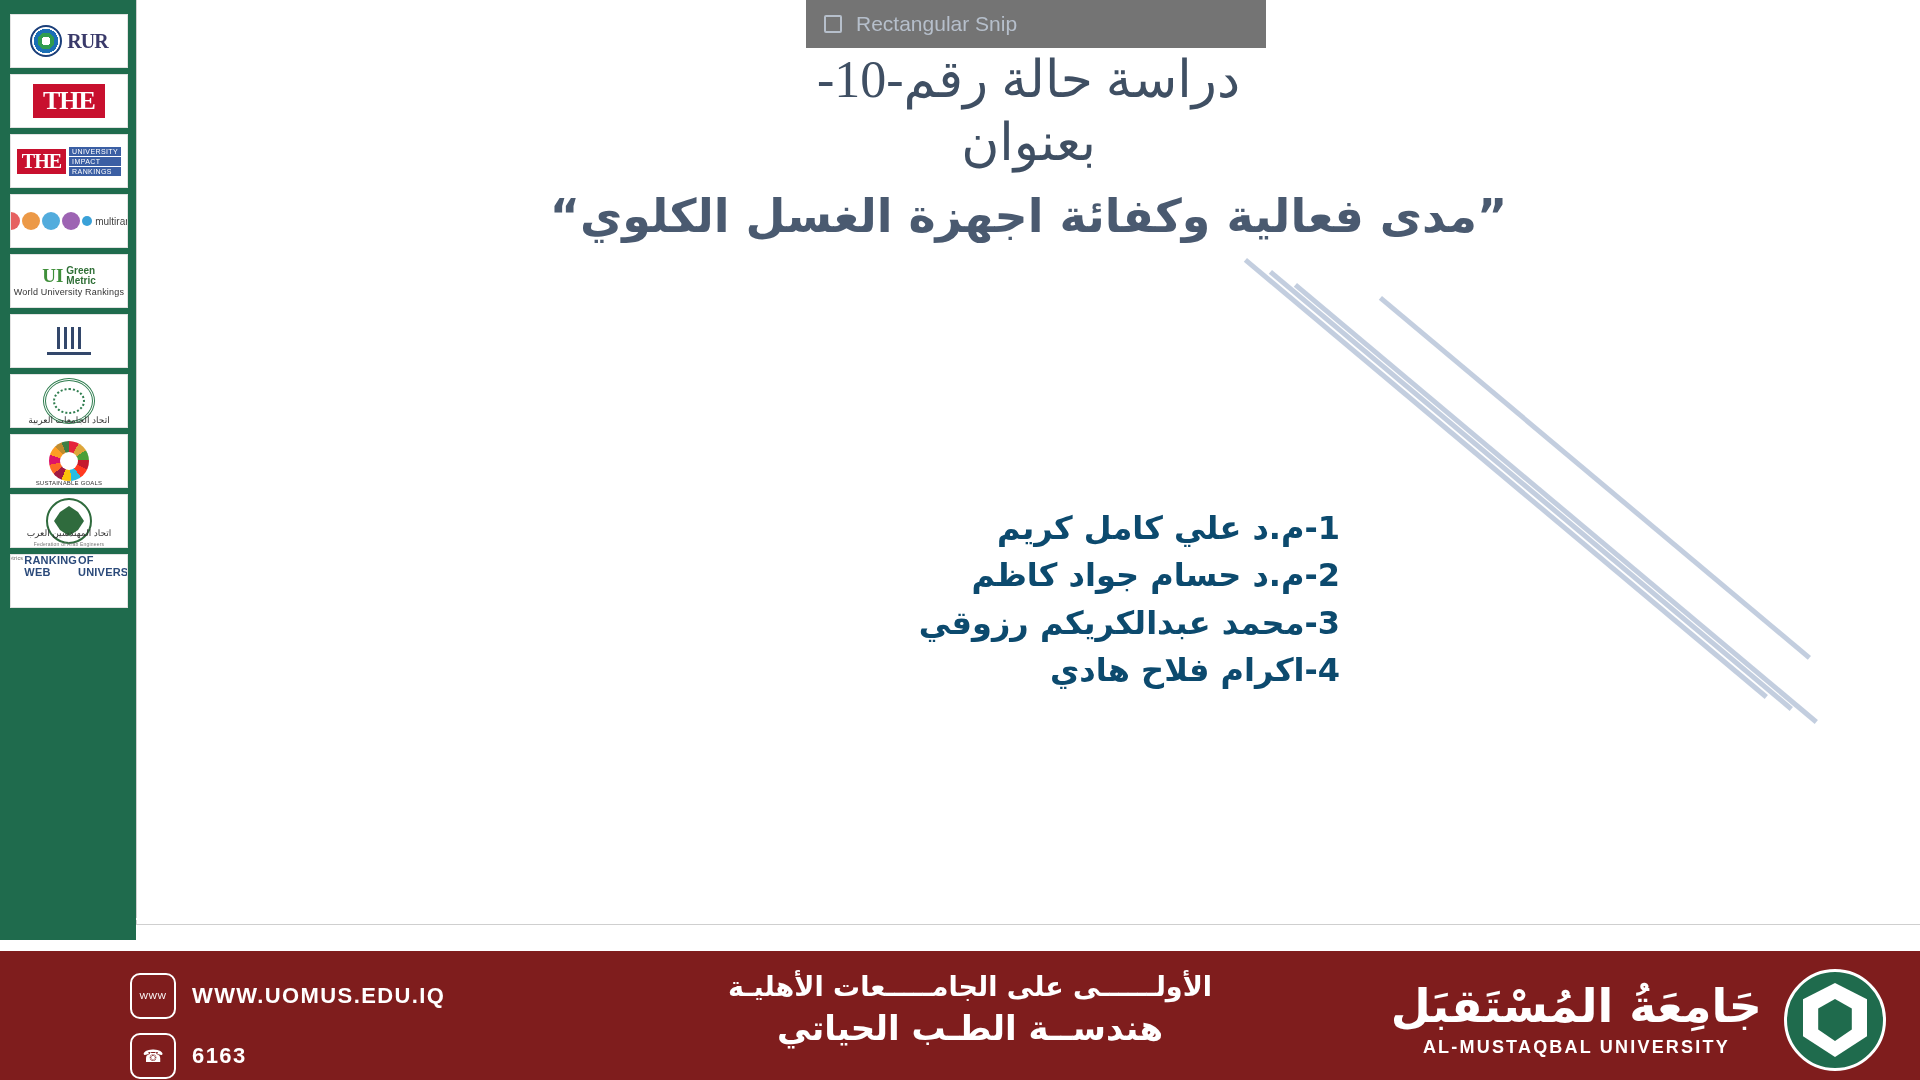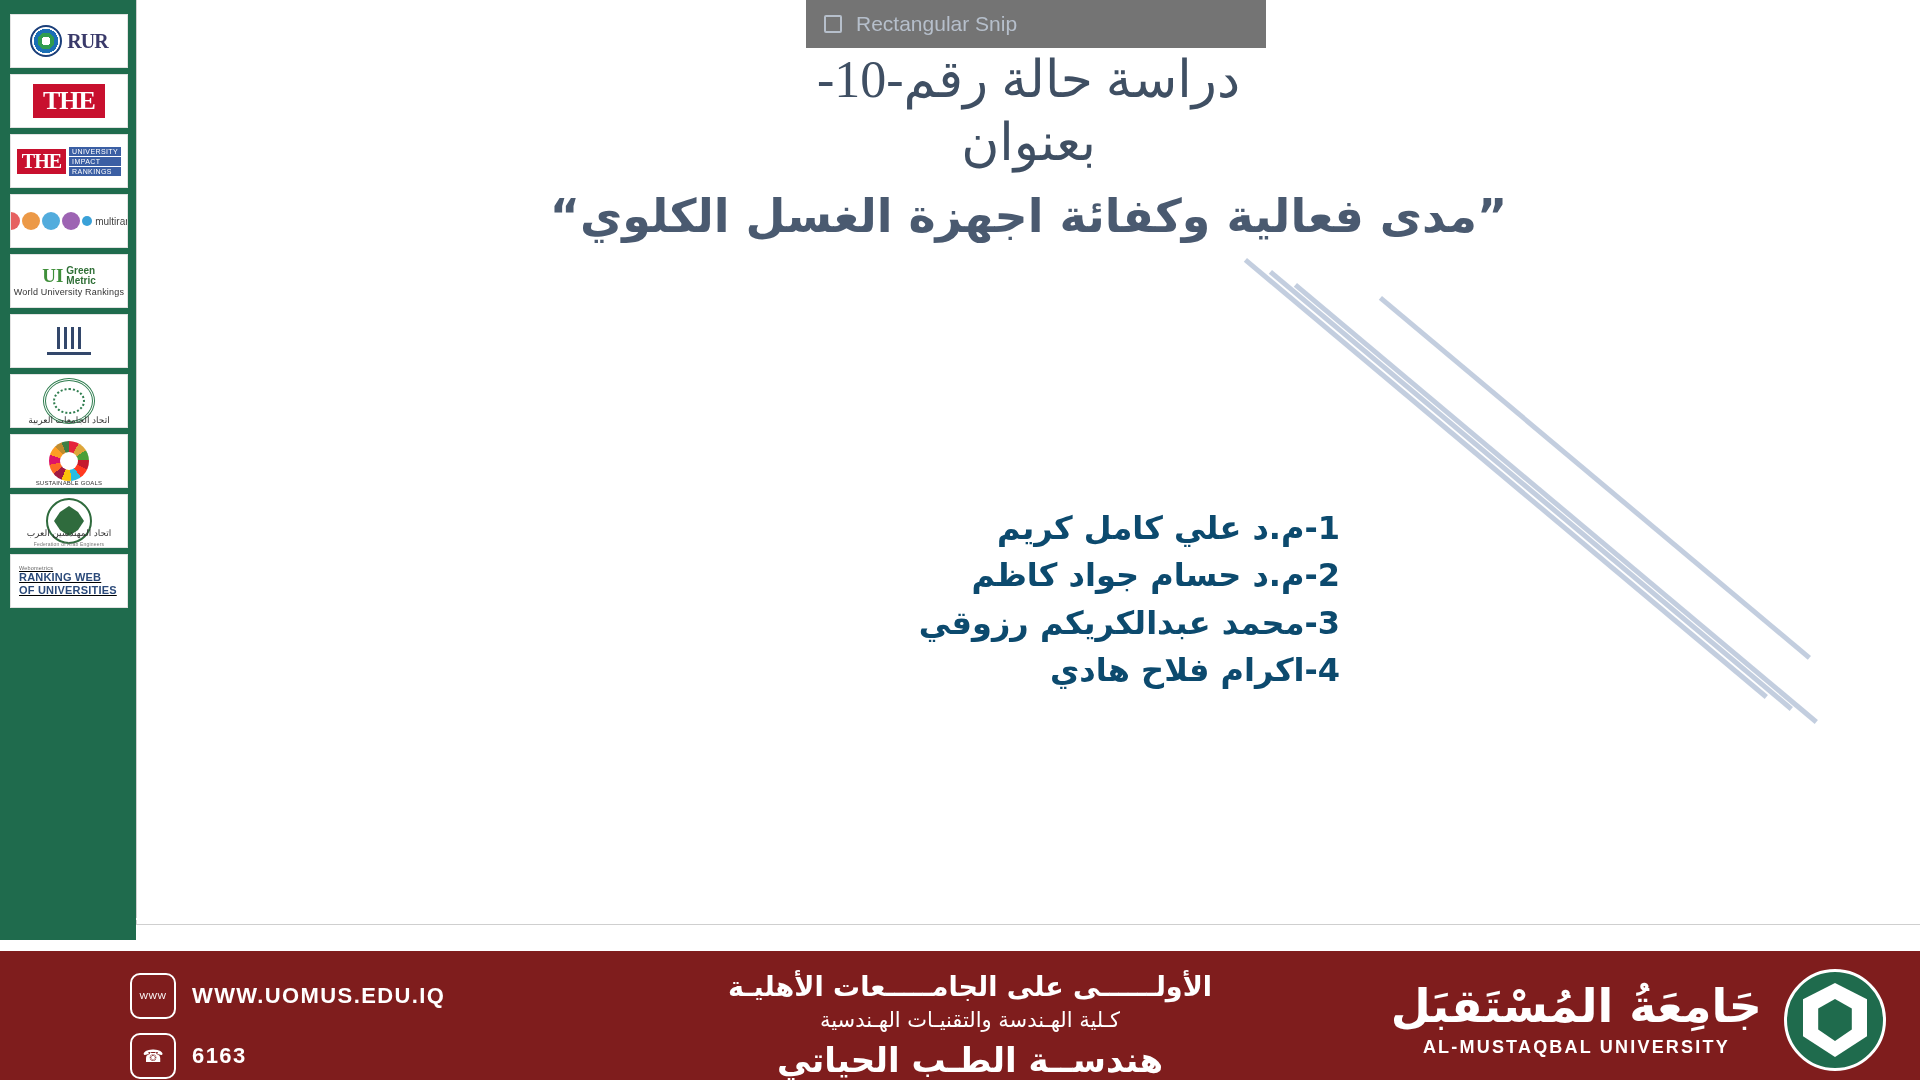--- a/index.html
+++ b/index.html
@@ -135,21 +135,21 @@
     content:""; position:absolute; inset: 11px; border-radius:50%; background:#ffffff;
   }
   .b-fed .fed {
     width: 42px; height: 42px; border-radius: 50%;
     border: 2px solid #2f6b3d; background: #ffffff; position: relative;
   }
   .b-fed .fed::after {
     content:""; position:absolute; inset: 6px; background:#2f6b3d;
     clip-path: polygon(50% 0%, 80% 20%, 100% 50%, 80% 80%, 50% 100%, 20% 80%, 0% 50%, 20% 20%);
   }
-  .b-webo { flex-direction: column; align-items: flex-start; padding-left: 8px; gap: 1px; text-decoration: underline; }
+  .b-webo { flex-direction: row; align-items: flex-start; padding-left: 8px; gap: 1px; }
   .b-webo .tiny { font-size: 5.5px; color: #666; letter-spacing: .2px; }
   .b-webo .rw { font-size: 11px; font-weight: bold; color: #2b4a7a; line-height: 1.05; letter-spacing: .2px;}
 
   
   #content-panel {
     position: absolute;
     left: 136px;
     top: 0;
     width: 1784px;
     height: 925px;
@@ -450,21 +450,20 @@
         <span class="f-text">WWW.UOMUS.EDU.IQ</span>
       </div>
       <div class="f-row">
         <span class="f-ico">☎</span>
         <span class="f-text">6163</span>
       </div>
     </div>
 
     <div id="footer-center">
       <div class="fc1">الأولــــــى على الجامـــــعات الأهليـة</div>
-      <div class="fc2">كـلية الهـندسة والتقنيـات الهـندسية</div>
       <div class="fc3">هندســة الطـب الحياتي</div>
     </div>
 
     <div id="footer-right">
       <div>
         <div class="uni-name-ar">جَامِعَةُ المُسْتَقبَل</div>
         <div class="uni-name-en">AL-MUSTAQBAL UNIVERSITY</div>
       </div>
       <div class="crest">
         <span class="inner">

